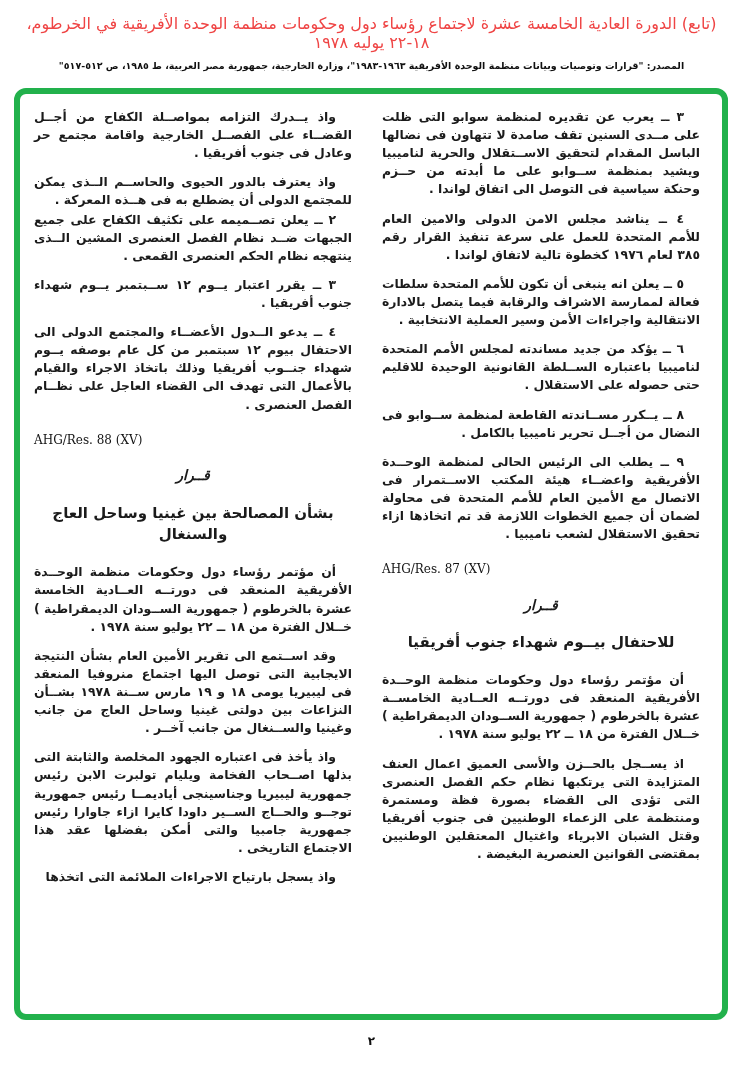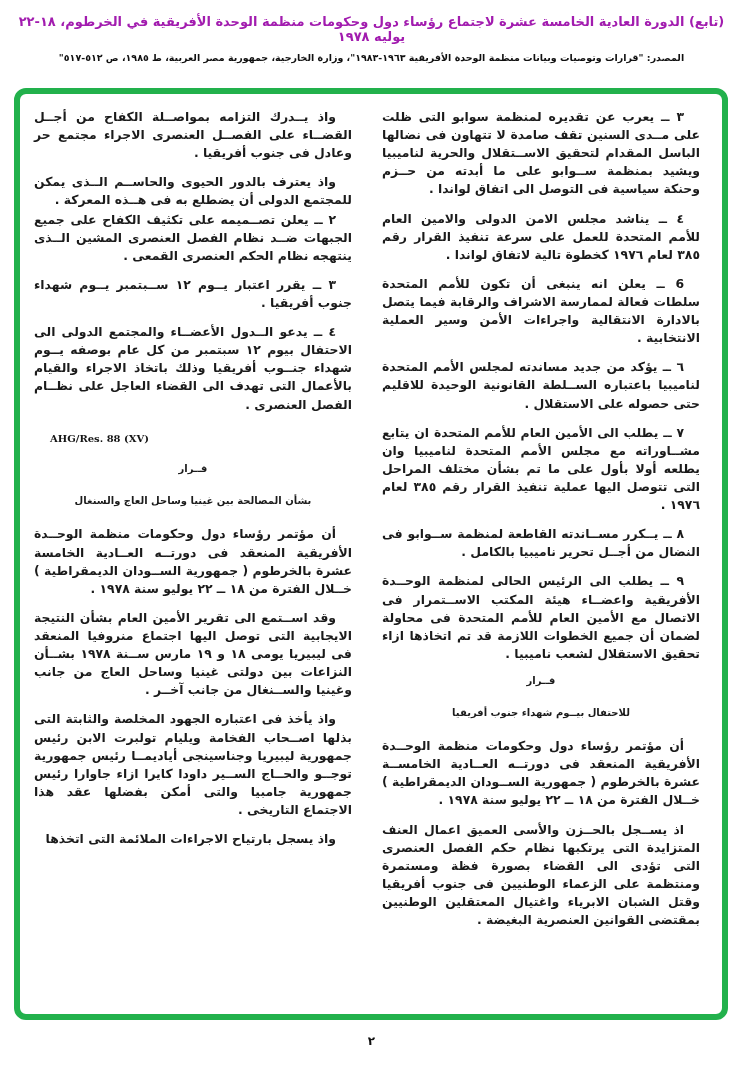--- a/index.html
+++ b/index.html
@@ -19,24 +19,24 @@
   
   .page-header {
     position: absolute;
     top: 14px;
     left: 8px;
     right: 8px;
     direction: rtl;
     text-align: center;
   }
   .header-line1 {
-    font-size: 13px;
-    font-weight: bold;
+    font-size: 16px;
+    font-weight: normal;
     letter-spacing: 0;
-    color: #a21caf;
+    color: #ef4444;
   }
   .header-line2 {
     margin-top: 8px;
     font-size: 9.5px;
     font-weight: bold;
     color: #101010;
   }
 
   
   .doc-frame {
@@ -73,35 +73,36 @@
     margin: 0 0 11px 0;
     text-indent: 16px;
   }
   .para.tight {
     margin-bottom: 1px;       
   }
   .res-label {
     direction: ltr;
     text-align: left;
     font-family: "DejaVu Serif", serif;
-    font-size: 10px;
-    font-weight: bold;
-    margin: 18px 0 16px 16px;
+    font-size: 12px;
+    font-weight: normal;
+    margin: 18px 0 16px 0;
     color: #141414;
   }
   .res-heading {
     text-align: center;
     text-indent: 0;
-    font-size: 10px;
+    font-size: 14px;
     margin: 0 0 17px 0;
+    font-style: italic;
   }
   .res-subtitle {
     text-align: center;
     text-indent: 0;
-    font-size: 10px;
+    font-size: 15px;
     margin: 0 0 17px 0;
   }
 
   
   .page-number {
     position: absolute;
     top: 1034px;
     left: 0;
     width: 100%;
     text-align: center;
@@ -117,34 +118,34 @@
   <div class="header-line1">(تابع) الدورة العادية الخامسة عشرة لاجتماع رؤساء دول وحكومات منظمة الوحدة الأفريقية في الخرطوم، ١٨-٢٢ يوليه ١٩٧٨</div>
   <div class="header-line2">المصدر: "قرارات وتوصيات وبيانات منظمة الوحدة الأفريقية ١٩٦٣-١٩٨٣"، وزارة الخارجية، جمهورية مصر العربية، ط ١٩٨٥، ص ٥١٢-٥١٧"</div>
 </div>
 
 <div class="doc-frame">
   <div class="columns">
 
     <div class="col">
       <p class="para">٣ ــ يعرب عن تقديره لمنظمة سوابو التى ظلت على مــدى السنين تقف صامدة لا تتهاون فى نضالها الباسل المقدام لتحقيق الاســتقلال والحرية لناميبيا ويشيد بمنظمة ســوابو على ما أبدته من حــزم وحنكة سياسية فى التوصل الى اتفاق لواندا .</p>
       <p class="para">٤ ــ يناشد مجلس الامن الدولى والامين العام للأمم المتحدة للعمل على سرعة تنفيذ القرار رقم ٣٨٥ لعام ١٩٧٦ كخطوة تالية لاتفاق لواندا .</p>
-      <p class="para">6 ــ يعلن انه ينبغى أن تكون للأمم المتحدة سلطات فعالة لممارسة الاشراف والرقابة فيما يتصل بالادارة الانتقالية واجراءات الأمن وسير العملية الانتخابية .</p>
+      <p class="para">٥ ــ يعلن انه ينبغى أن تكون للأمم المتحدة سلطات فعالة لممارسة الاشراف والرقابة فيما يتصل بالادارة الانتقالية واجراءات الأمن وسير العملية الانتخابية .</p>
       <p class="para">٦ ــ يؤكد من جديد مساندته لمجلس الأمم المتحدة لناميبيا باعتباره الســلطة القانونية الوحيدة للاقليم حتى حصوله على الاستقلال .</p>
-      <p class="para">٧ ــ يطلب الى الأمين العام للأمم المتحدة ان يتابع مشــاوراته مع مجلس الأمم المتحدة لناميبيا وان يطلعه أولا بأول على ما تم بشأن مختلف المراحل التى تتوصل اليها عملية تنفيذ القرار رقم ٣٨٥ لعام ١٩٧٦ .</p>
       <p class="para">٨ ــ يــكرر مســاندته القاطعة لمنظمة ســوابو فى النضال من أجــل تحرير ناميبيا بالكامل .</p>
       <p class="para">٩ ــ يطلب الى الرئيس الحالى لمنظمة الوحــدة الأفريقية واعضــاء هيئة المكتب الاســتمرار فى الاتصال مع الأمين العام للأمم المتحدة فى محاولة لضمان أن جميع الخطوات اللازمة قد تم اتخاذها ازاء تحقيق الاستقلال لشعب ناميبيا .</p>
 
+      <div class="res-label">AHG/Res. 87 (XV)</div>
       <p class="para res-heading">قــرار</p>
       <p class="para res-subtitle">للاحتفال بيــوم شهداء جنوب أفريقيا</p>
       <p class="para">أن مؤتمر رؤساء دول وحكومات منظمة الوحــدة الأفريقية المنعقد فى دورتــه العــادية الخامســة عشرة بالخرطوم ( جمهورية الســودان الديمقراطية ) خــلال الفترة من ١٨ ــ ٢٢ يوليو سنة ١٩٧٨ .</p>
       <p class="para">اذ يســجل بالحــزن والأسى العميق اعمال العنف المتزايدة التى يرتكبها نظام حكم الفصل العنصرى التى تؤدى الى القضاء بصورة فظة ومستمرة ومنتظمة على الزعماء الوطنيين فى جنوب أفريقيا وقتل الشبان الابرياء واغتيال المعتقلين الوطنيين بمقتضى القوانين العنصرية البغيضة .</p>
     </div>
 
     <div class="col">
-      <p class="para">واذ يــدرك التزامه بمواصــلة الكفاح من أجــل القضــاء على الفصــل العنصرى الاجراء مجتمع حر وعادل فى جنوب أفريقيا .</p>
+      <p class="para">واذ يــدرك التزامه بمواصــلة الكفاح من أجــل القضــاء على الفصــل الخارجية واقامة مجتمع حر وعادل فى جنوب أفريقيا .</p>
       <p class="para tight">واذ يعترف بالدور الحيوى والحاســم الــذى يمكن للمجتمع الدولى أن يضطلع به فى هــذه المعركة .</p>
       <p class="para">٢ ــ يعلن تصــميمه على تكثيف الكفاح على جميع الجبهات ضــد نظام الفصل العنصرى المشين الــذى ينتهجه نظام الحكم العنصرى القمعى .</p>
       <p class="para">٣ ــ يقرر اعتبار يــوم ١٢ ســبتمبر يــوم شهداء جنوب أفريقيا .</p>
       <p class="para">٤ ــ يدعو الــدول الأعضــاء والمجتمع الدولى الى الاحتفال بيوم ١٢ سبتمبر من كل عام بوصفه يــوم شهداء جنــوب أفريقيا وذلك باتخاذ الاجراء والقيام بالأعمال التى تهدف الى القضاء العاجل على نظــام الفصل العنصرى .</p>
 
       <div class="res-label">AHG/Res. 88 (XV)</div>
       <p class="para res-heading">قــرار</p>
       <p class="para res-subtitle">بشأن المصالحة بين غينيا وساحل العاج والسنغال</p>
       <p class="para">أن مؤتمر رؤساء دول وحكومات منظمة الوحــدة الأفريقية المنعقد فى دورتــه العــادية الخامسة عشرة بالخرطوم ( جمهورية الســودان الديمقراطية ) خــلال الفترة من ١٨ ــ ٢٢ يوليو سنة ١٩٧٨ .</p>
       <p class="para">وقد اســتمع الى تقرير الأمين العام بشأن النتيجة الايجابية التى توصل اليها اجتماع منروفيا المنعقد فى ليبيريا يومى ١٨ و ١٩ مارس ســنة ١٩٧٨ بشــأن النزاعات بين دولتى غينيا وساحل العاج من جانب وغينيا والســنغال من جانب آخــر .</p>

